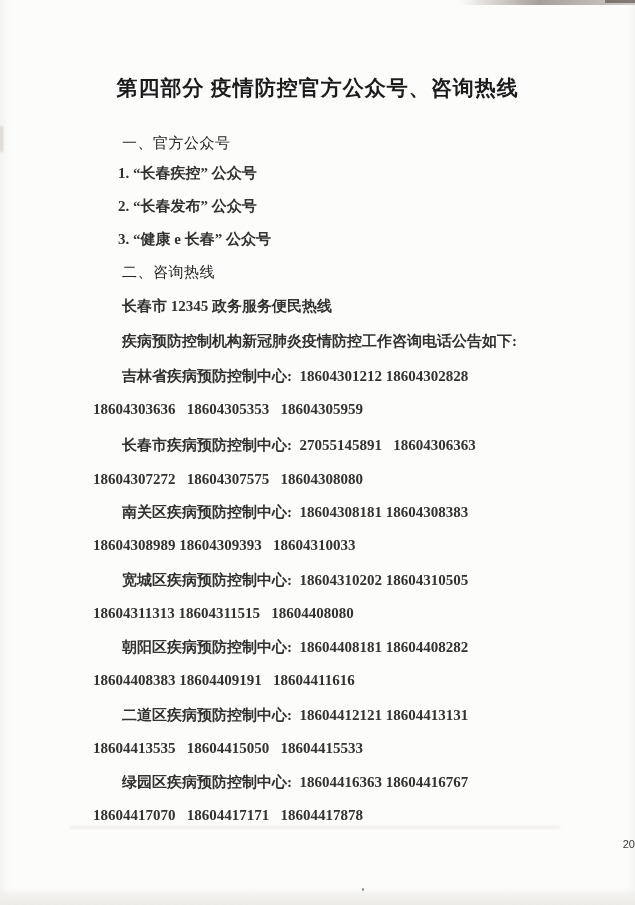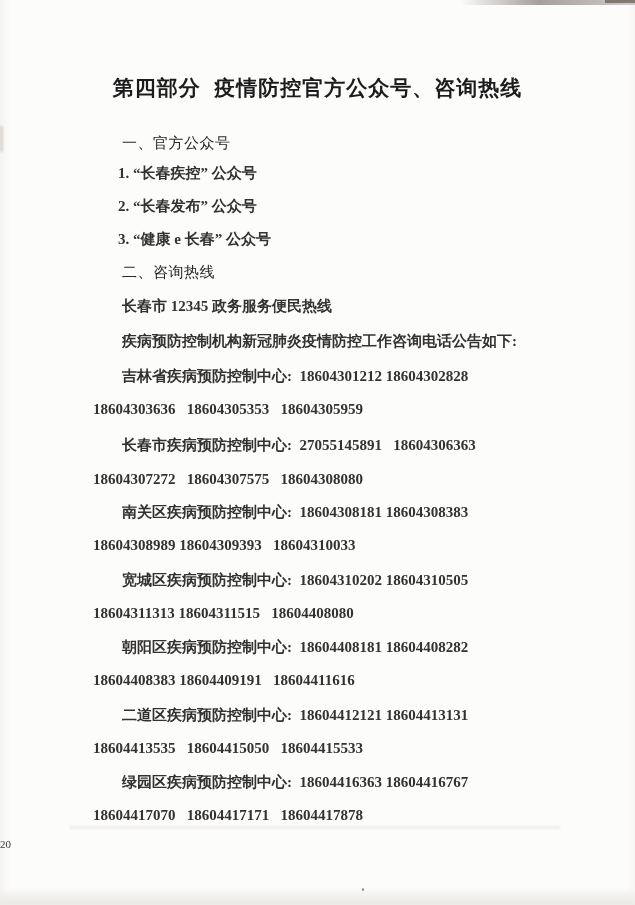--- a/index.html
+++ b/index.html
@@ -32,34 +32,34 @@
     font-size: 15px;
     color: #252525;
     letter-spacing: 0.5px;
   }
   .title {
     position: absolute;
     top: 74px;
     left: 0;
     width: 100%;
     text-align: center;
-    font-family: Liberation Mono, monospace;
+    font-family: Liberation Serif, serif;
     font-weight: bold;
     font-size: 21px;
     letter-spacing: 1px;
     color: #1c1c1c;
     white-space: pre;
   }
   .page-number {
     position: absolute;
     top: 838px;
     left: 0;
     width: 100%;
-    text-align: left;
-    font-family: Liberation Serif, serif;
+    text-align: right;
+    font-family: Liberation Sans, sans-serif;
     font-size: 11px;
     color: #3a3a3a;
   }
   
   .art { position: absolute; pointer-events: none; }
   .art-top-right {
     top: 0; right: 0; width: 175px; height: 5px;
     background: linear-gradient(90deg, rgba(96,82,72,0), rgba(96,82,72,0.55) 45%, rgba(130,115,104,0.35));
     filter: blur(0.6px);
   }

